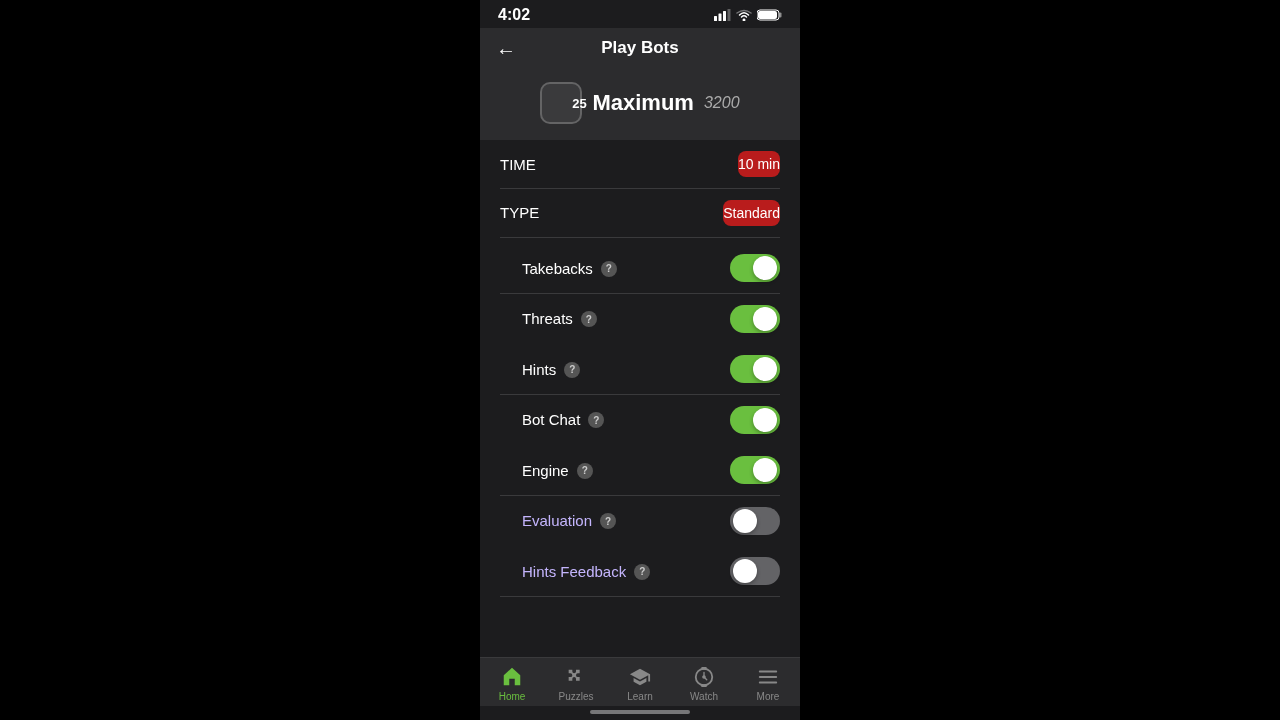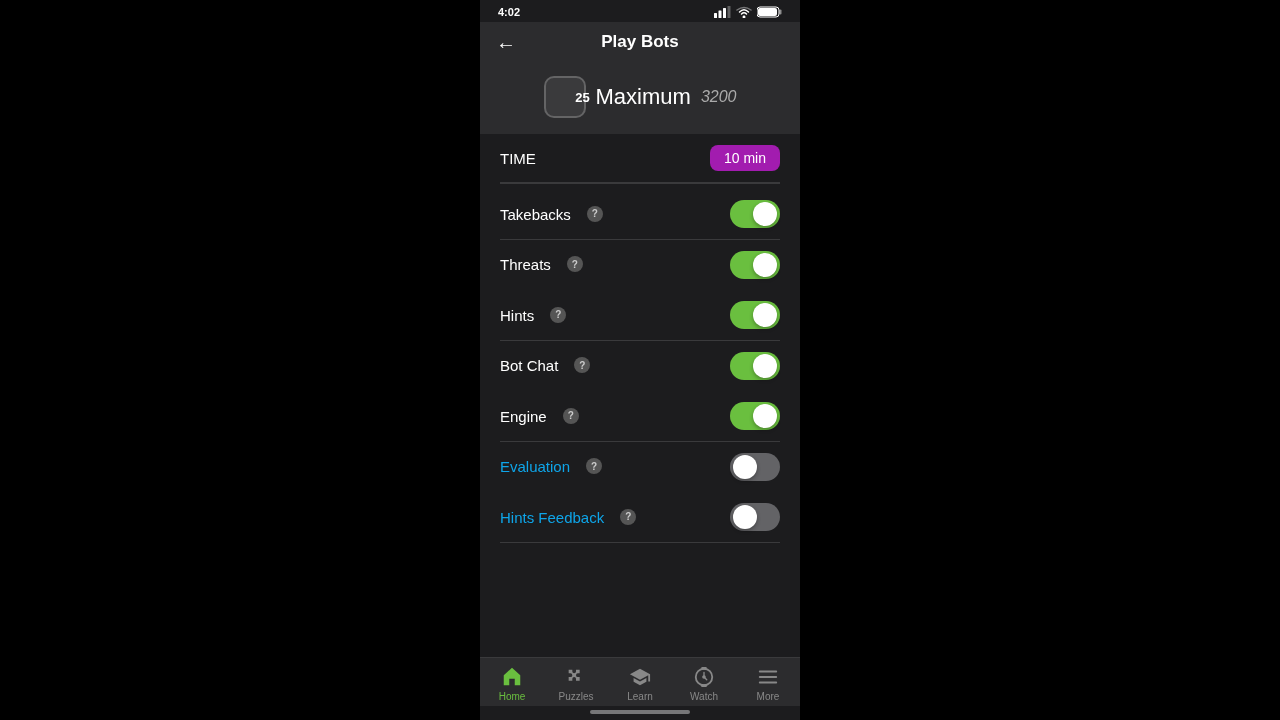--- a/index.html
+++ b/index.html
@@ -24,21 +24,21 @@
     .status-bar {
       background: #1c1c1e;
       display: flex;
       justify-content: space-between;
       align-items: center;
       padding: 6px 18px 4px;
       flex-shrink: 0;
     }
     .status-time {
       color: #fff;
-      font-size: 11px;
+      font-size: 16px;
       font-weight: 600;
     }
     .status-icons {
       display: flex;
       align-items: center;
       gap: 5px;
     }
     .status-icons svg {
       fill: #fff;
     }
@@ -82,21 +82,21 @@
       justify-content: center;
       color: #fff;
       font-size: 13px;
       font-weight: 700;
       border: 2px solid #8888;
       padding-left: 36px;
     }
     .bot-name {
       color: #fff;
       font-size: 22px;
-      font-weight: 400;
+      font-weight: 700;
     }
     .bot-rating {
       color: #aaa;
       font-size: 16px;
       font-weight: 400;
       font-style: italic;
     }
     .scroll-area {
       flex: 1;
       overflow-y: auto;
@@ -117,47 +117,48 @@
     }
     .setting-row {
       display: flex;
       align-items: center;
       justify-content: space-between;
       padding: 11px 20px;
       background: #1c1c1e;
     }
     .setting-label-group {
       display: flex;
-      align-items: flex-start;
-      gap: 16px;
+      align-items: flex-end;
+      gap: 8px;
+      margin-left: 22px;
     }
     .setting-label {
       color: #fff;
       font-size: 15px;
     }
     .setting-label.dimmed {
-      color: #0ea5e9;
+      color: #c4b5fd;
     }
     .help-icon {
       width: 16px;
       height: 16px;
       border-radius: 50%;
       background: #555;
       color: #ccc;
       font-size: 10px;
       display: flex;
       align-items: center;
       justify-content: center;
       font-weight: 700;
     }
     .value-badge {
-      background: #a21caf;
+      background: #b91c1c;
       color: #fff;
       border-radius: 8px;
-      padding: 5px 14px;
+      padding: 5px 0;
       font-size: 14px;
     }
     
     .toggle {
       width: 50px;
       height: 28px;
       border-radius: 14px;
       position: relative;
       cursor: pointer;
       flex-shrink: 0;
@@ -273,20 +274,24 @@
 
   <div class="scroll-area">
 
 
     <div class="setting-row">
       <span class="setting-label">TIME</span>
       <span class="value-badge">10 min</span>
     </div>
     <div class="divider"></div>
 
+    <div class="setting-row">
+      <span class="setting-label">TYPE</span>
+      <span class="value-badge">Standard</span>
+    </div>
     <div class="divider"></div>
 
     <div class="settings-section">
 
       <div class="setting-row">
         <div class="setting-label-group">
           <span class="setting-label">Takebacks</span>
           <div class="help-icon">?</div>
         </div>
         <div class="toggle on">

